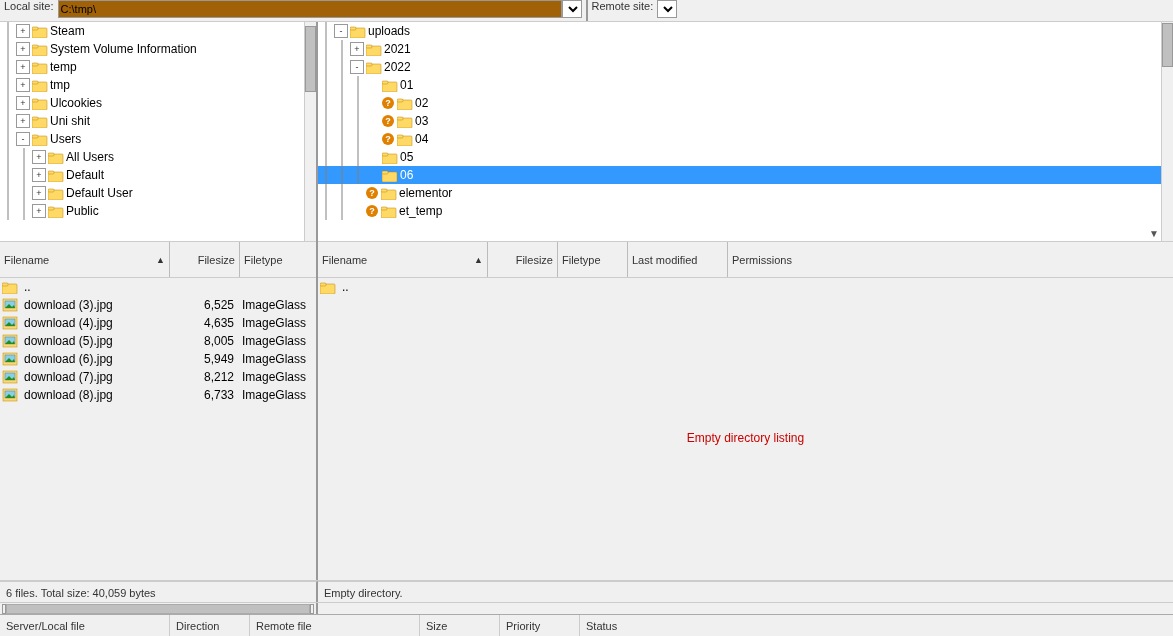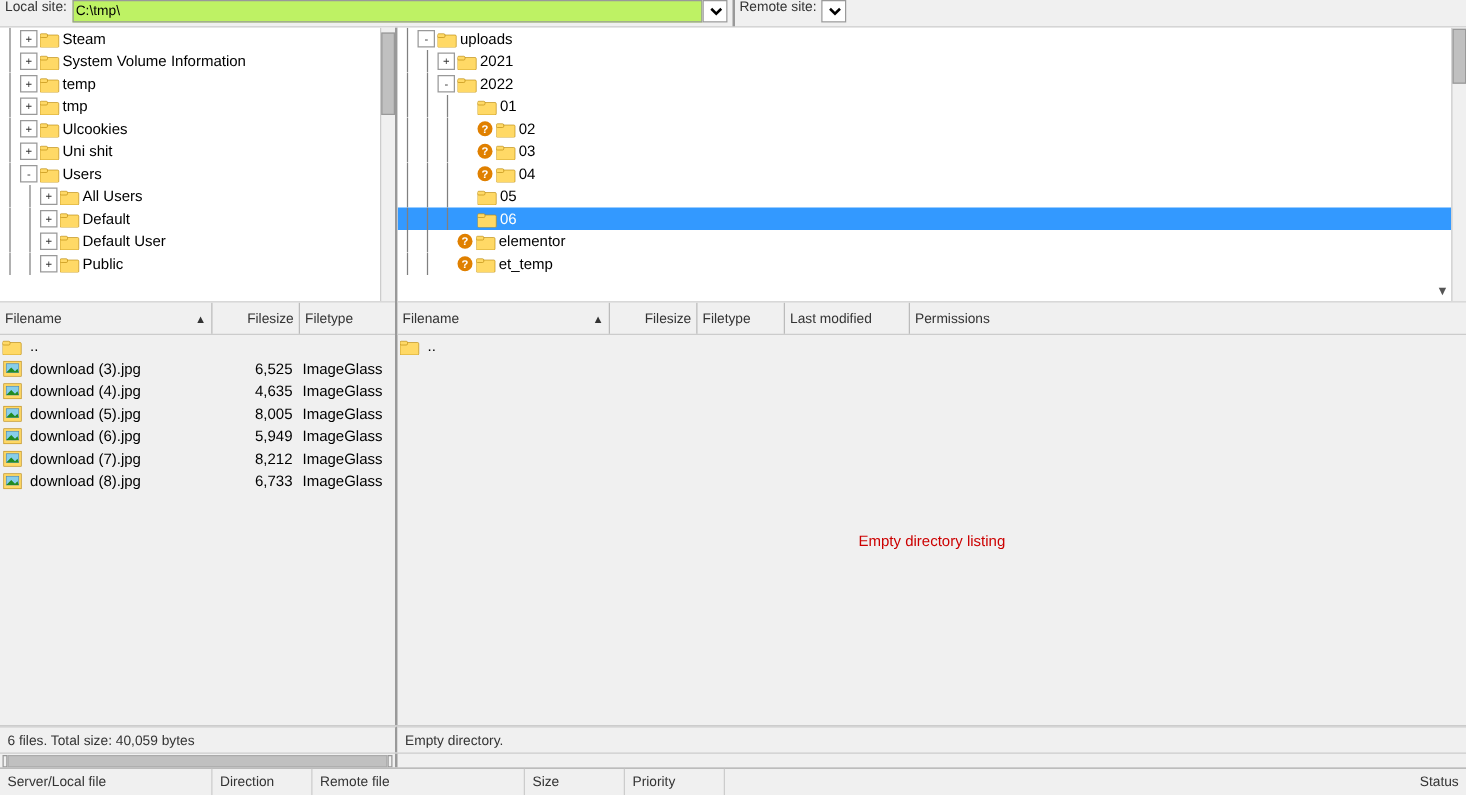--- a/index.html
+++ b/index.html
@@ -35,21 +35,21 @@
       color: #333;
       margin-right: 4px;
       white-space: nowrap;
     }
     .site-bar input {
       flex: 1;
       height: 18px;
       font-size: 11px;
       border: 1px solid #999;
       padding: 0 2px;
-      background: #bef264;
+      background: #a16207;
     }
     .site-bar select {
       width: 24px;
       height: 18px;
       font-size: 11px;
       border: 1px solid #999;
       background: white;
     }
 
     
@@ -144,21 +144,21 @@
       font-weight: bold;
       border-radius: 50%;
       margin-right: 3px;
       flex-shrink: 0;
     }
 
     .file-header {
       display: flex;
       background: #f0f0f0;
       border-bottom: 1px solid #ccc;
-      height: 26px;
+      height: 36px;
       align-items: stretch;
     }
     .file-col-header {
       display: flex;
       align-items: center;
       padding: 0 4px;
       border-right: 1px solid #bbb;
       font-size: 11px;
       color: #333;
       cursor: pointer;
@@ -845,16 +845,16 @@
   </div>
   <div class="transfer-col" style="width:170px;">
     <span>Remote file</span>
   </div>
   <div class="transfer-col" style="width:80px;">
     <span>Size</span>
   </div>
   <div class="transfer-col" style="width:80px;">
     <span>Priority</span>
   </div>
-  <div class="transfer-col" style="flex:1;justify-content:flex-end;">
+  <div class="transfer-col" style="flex:1;">
     <span>Status</span>
   </div>
 </div>
 
 </body></html>

